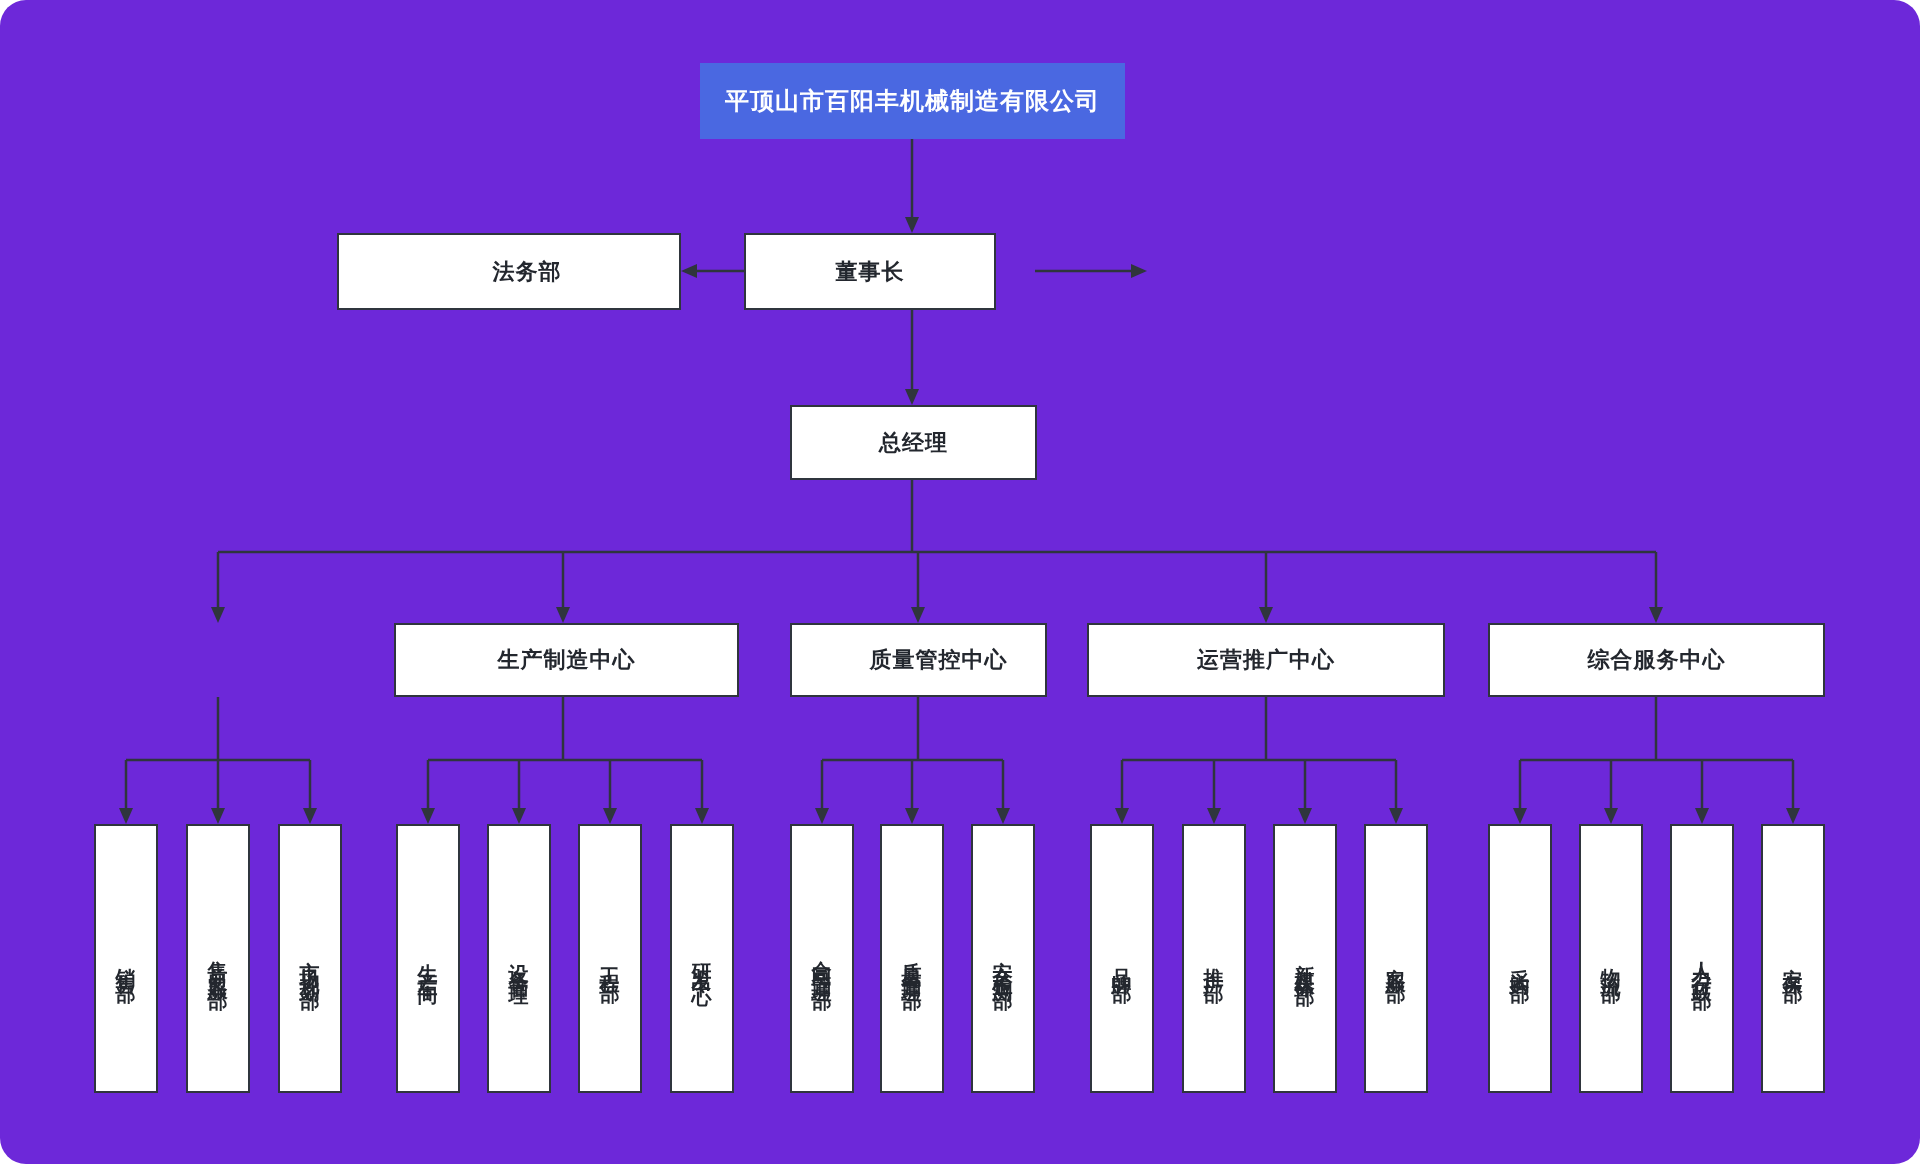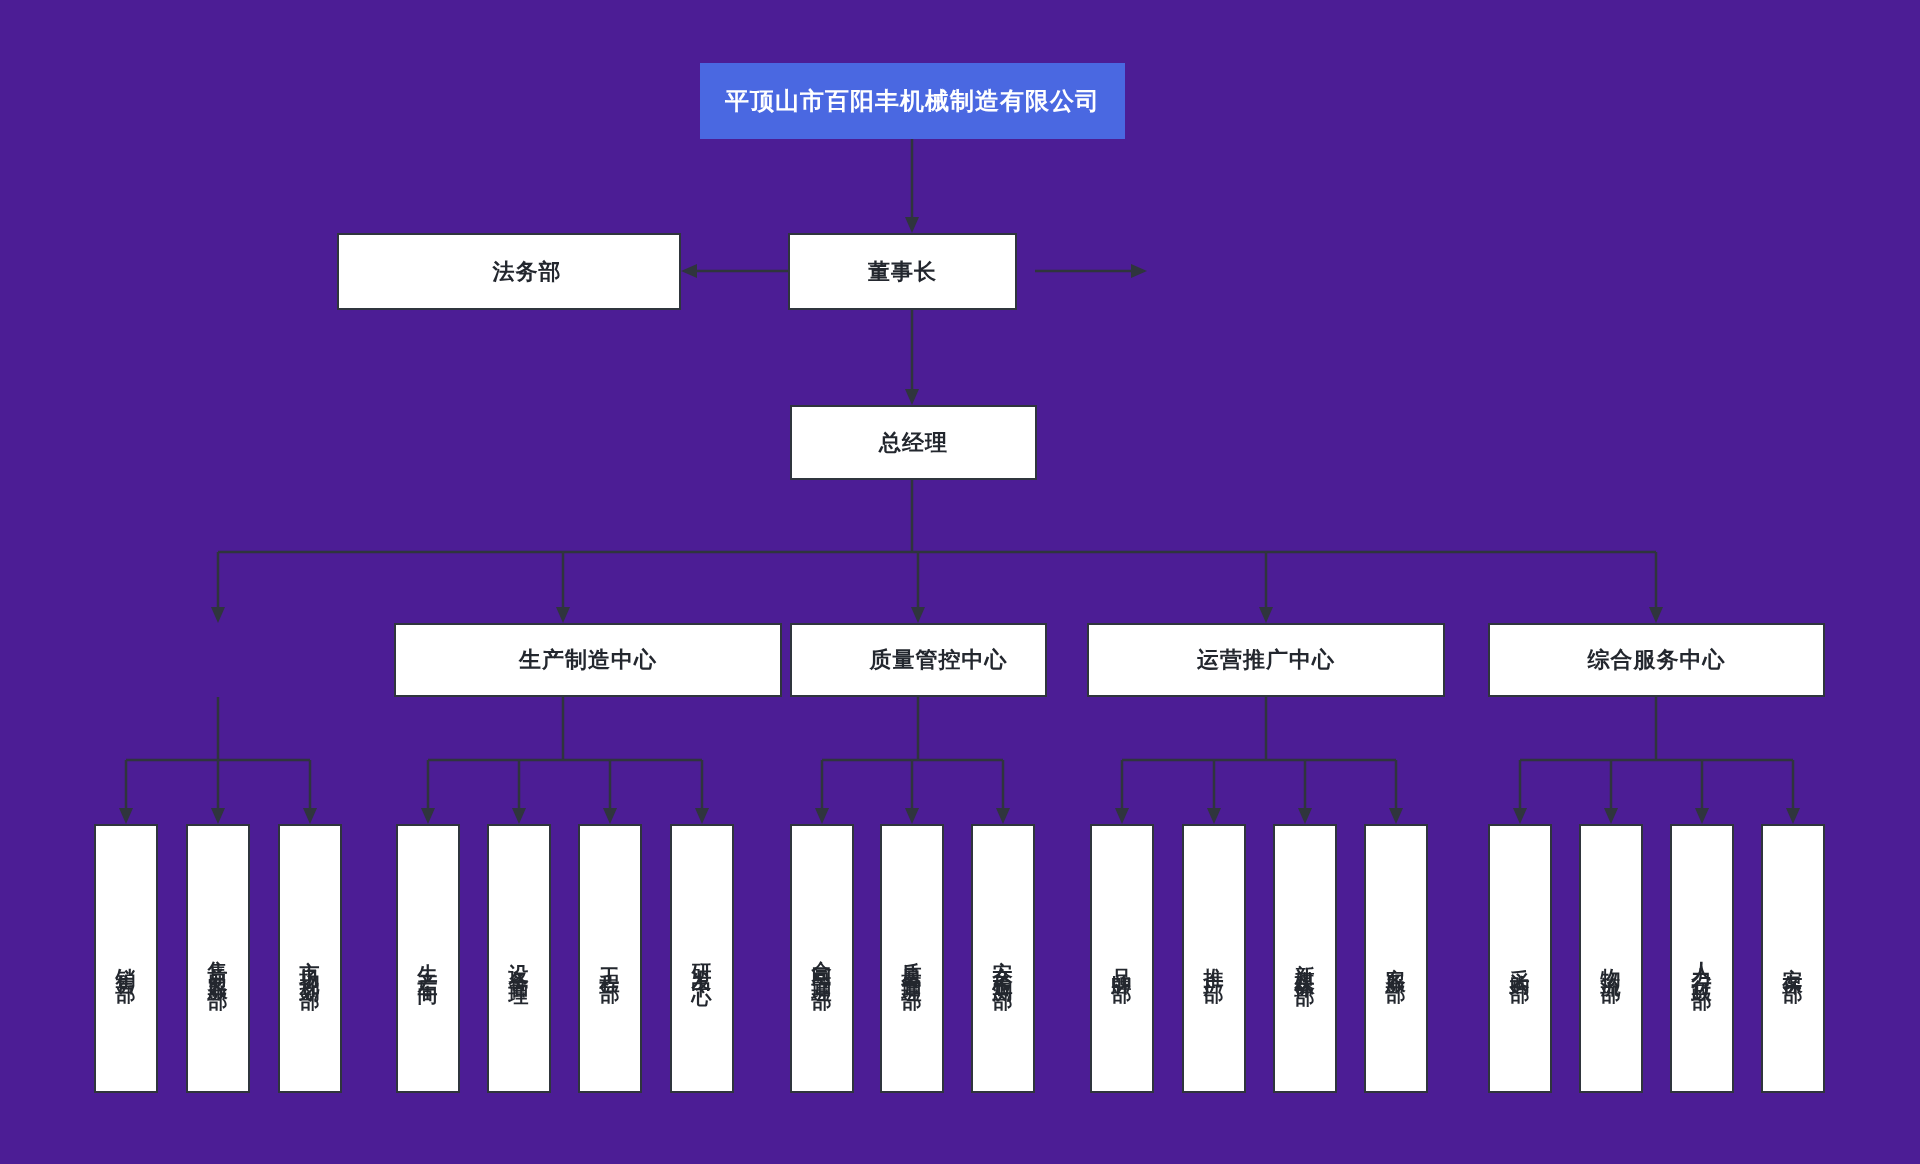--- a/index.html
+++ b/index.html
@@ -1,21 +1,22 @@
 <!DOCTYPE html>
 <html><head>
 <meta charset="utf-8">
 <style>
   html,body{margin:0;padding:0;background:#ffffff;}
   #canvas{
     position:relative;
     width:1920px;height:1164px;
-    background:#4c1d95;
+    background:#6d28d9;
     font-family:"Liberation Sans","DejaVu Sans",sans-serif;
     overflow:hidden;
+    border-radius:26px;
   }
   #wires{position:absolute;left:0;top:0;width:1920px;height:1164px;}
   .node{
     position:absolute;
     box-sizing:border-box;
     background:#ffffff;
     border:2.5px solid #2f353d;
     display:flex;align-items:center;justify-content:center;
     color:#23272e;
     font-weight:bold;
@@ -35,25 +36,25 @@
   .node.vert .vtxt{
     writing-mode:vertical-rl;
     text-orientation:upright;
     letter-spacing:7px;
     line-height:1;
     padding-top:7px; 
   }
   
   .root{left:700px;top:63px;width:425px;height:76px;}
   .legal{left:337px;top:233px;width:344px;height:77px;padding-left:36px;}
-  .chairman{left:788px;top:233px;width:229px;height:77px;}
+  .chairman{left:744px;top:233px;width:252px;height:77px;}
   .finance{left:1147px;top:233px;width:341px;height:77px;}
   .gm{left:790px;top:405px;width:247px;height:75px;}
   .c1{left:96px;top:623px;width:244px;height:74px;}
-  .c2{left:394px;top:623px;width:388px;height:74px;justify-content:center;}
+  .c2{left:394px;top:623px;width:345px;height:74px;justify-content:center;}
   .c3{left:790px;top:623px;width:257px;height:74px;padding-left:40px;}
   .c4{left:1087px;top:623px;width:358px;height:74px;}
   .c5{left:1488px;top:623px;width:337px;height:74px;}
   .leaf{top:824px;width:64px;height:269px;}
   .l10{left:94px;}  .l11{left:186px;} .l12{left:278px;}
   .l20{left:396px;} .l21{left:487px;} .l22{left:578px;} .l23{left:670px;}
   .l30{left:790px;} .l31{left:880px;} .l32{left:971px;}
   .l40{left:1090px;}.l41{left:1182px;}.l42{left:1273px;}.l43{left:1364px;}
   .l50{left:1488px;}.l51{left:1579px;}.l52{left:1670px;}.l53{left:1761px;}
 </style>

